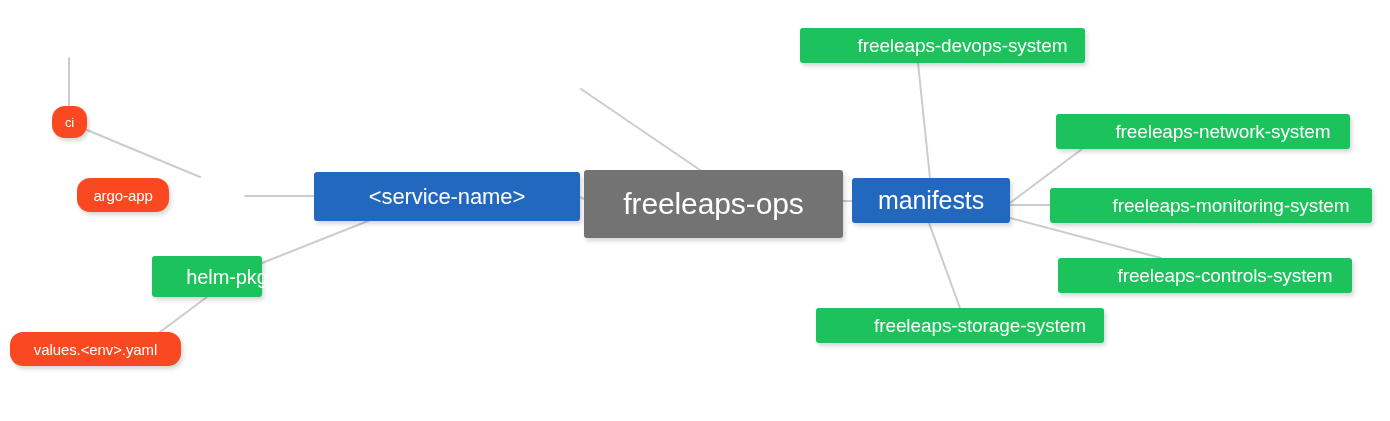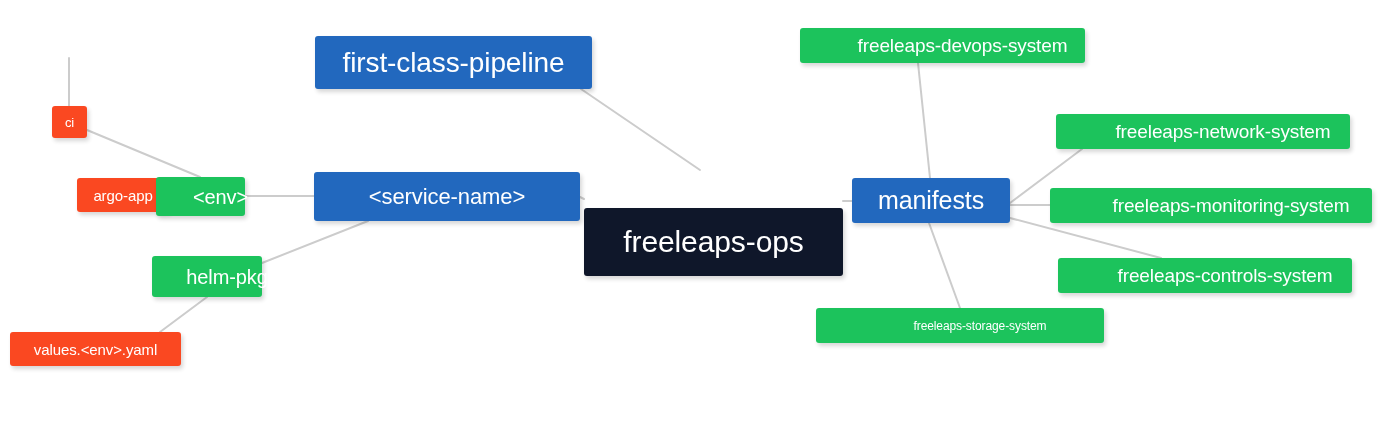--- a/index.html
+++ b/index.html
@@ -46,24 +46,24 @@
     letter-spacing: -0.1px;
     box-shadow: 2px 3px 4px rgba(0,0,0,0.16);
     cursor: pointer;
     user-select: none;
   }
   .node span {
     display: block;
     line-height: 1;
   }
   
-  .t-root    { background: #0f172a; margin-top: 38px; }
+  .t-root    { background: #737373; }
   .t-blue    { background: #2268be; }
   .t-green   { background: #1cc35c; padding-left: 40px; }
-  .t-red     { background: #fa4821; }
+  .t-red     { background: #fa4821; border-radius: 13px; }
   .t-orange  { background: #f5a623; }
 </style>
 </head>
 <body>
 
 <div id="canvas">
 
   <svg id="edge-layer" viewBox="0 0 1390 421" width="1390" height="421" xmlns="http://www.w3.org/2000/svg">
       <line x1="69" y1="58" x2="69" y2="106" stroke="#cccccc" stroke-width="2" stroke-linecap="round"></line>
       <line x1="87" y1="130" x2="200" y2="177" stroke="#cccccc" stroke-width="2" stroke-linecap="round"></line>
@@ -81,31 +81,25 @@
       <line x1="929" y1="223" x2="960" y2="308" stroke="#cccccc" stroke-width="2" stroke-linecap="round"></line>
     </svg>
 
   <div id="node-layer">
       <div class="node t-red" style="left: 52px; top: 106px; width: 35px; height: 32px; font-size: 13px;">
         <span>ci</span>
       </div>
       <div class="node t-red" style="left: 31px; top: 178px; width: 92px; height: 34px; font-size: 15px; margin-left: 46px;">
         <span>argo-app</span>
       </div>
-      <div class="node t-green" style="left: 156px; top: 177px; width: 89px; height: 39px; font-size: 20px;">
-        <span>&lt;env&gt;</span>
-      </div>
       <div class="node t-green" style="left: 152px; top: 256px; width: 110px; height: 41px; font-size: 20px;">
         <span>helm-pkg</span>
       </div>
       <div class="node t-red" style="left: 10px; top: 332px; width: 171px; height: 34px; font-size: 15px;">
         <span>values.&lt;env&gt;.yaml</span>
-      </div>
-      <div class="node t-blue" style="left: 315px; top: 36px; width: 277px; height: 53px; font-size: 28px;">
-        <span>first-class-pipeline</span>
       </div>
       <div class="node t-blue" style="left: 314px; top: 172px; width: 266px; height: 49px; font-size: 22px;">
         <span>&lt;service-name&gt;</span>
       </div>
       <div class="node t-root" style="left: 584px; top: 170px; width: 259px; height: 68px; font-size: 30px;">
         <span>freeleaps-ops</span>
       </div>
       <div class="node t-blue" style="left: 852px; top: 178px; width: 158px; height: 45px; font-size: 25px;">
         <span>manifests</span>
       </div>
@@ -114,18 +108,18 @@
       </div>
       <div class="node t-green" style="left: 1056px; top: 114px; width: 294px; height: 35px; font-size: 19px;">
         <span>freeleaps-network-system</span>
       </div>
       <div class="node t-green" style="left: 1050px; top: 188px; width: 322px; height: 35px; font-size: 19px;">
         <span>freeleaps-monitoring-system</span>
       </div>
       <div class="node t-green" style="left: 1058px; top: 258px; width: 294px; height: 35px; font-size: 19px;">
         <span>freeleaps-controls-system</span>
       </div>
-      <div class="node t-green" style="left: 816px; top: 308px; width: 288px; height: 35px; font-size: 12px;">
+      <div class="node t-green" style="left: 816px; top: 308px; width: 288px; height: 35px; font-size: 19px;">
         <span>freeleaps-storage-system</span>
       </div>
     </div>
 
 </div>
 
 </body></html>

